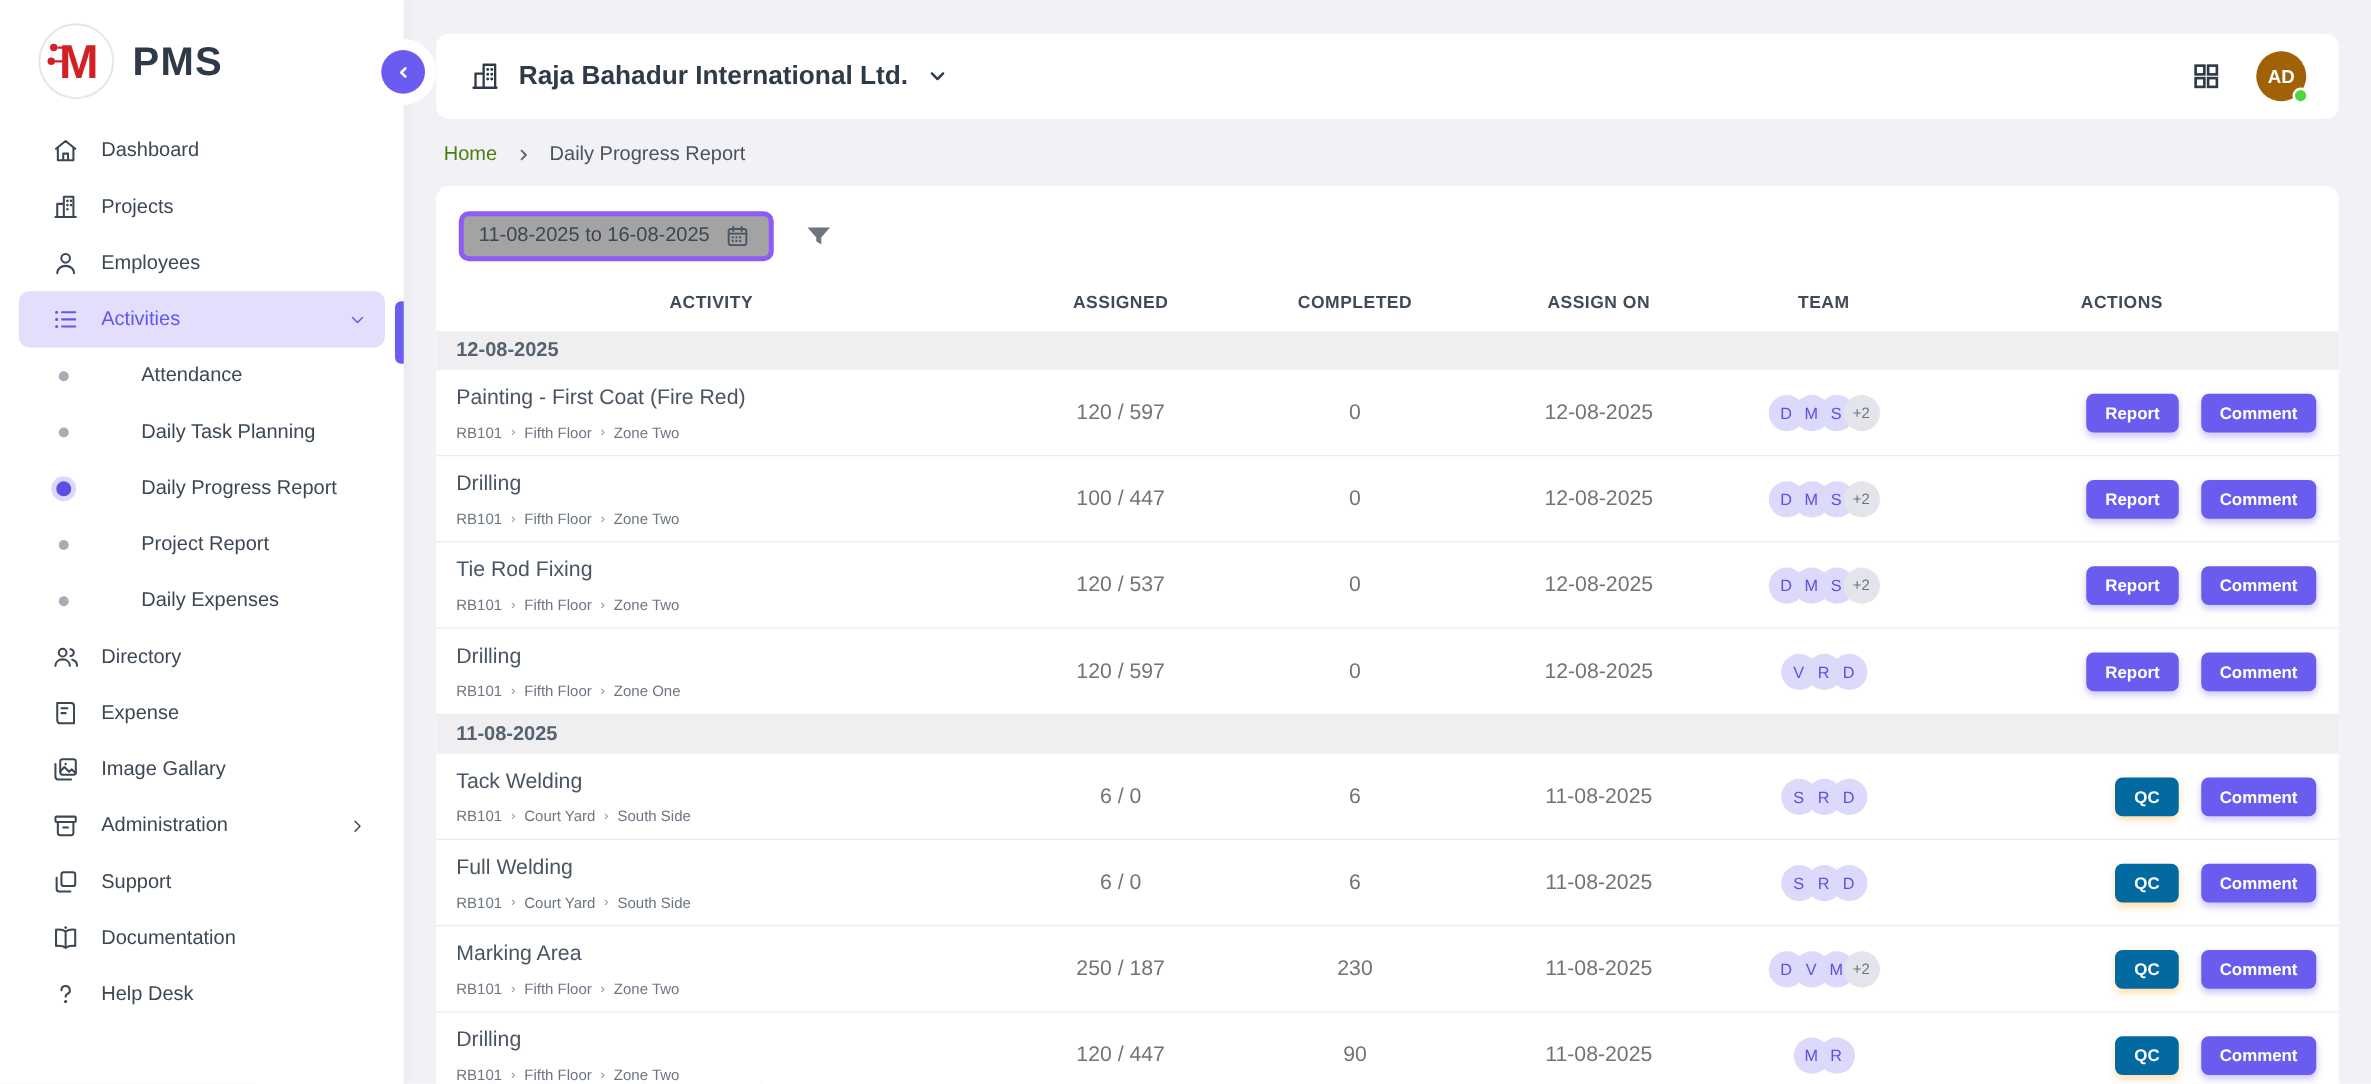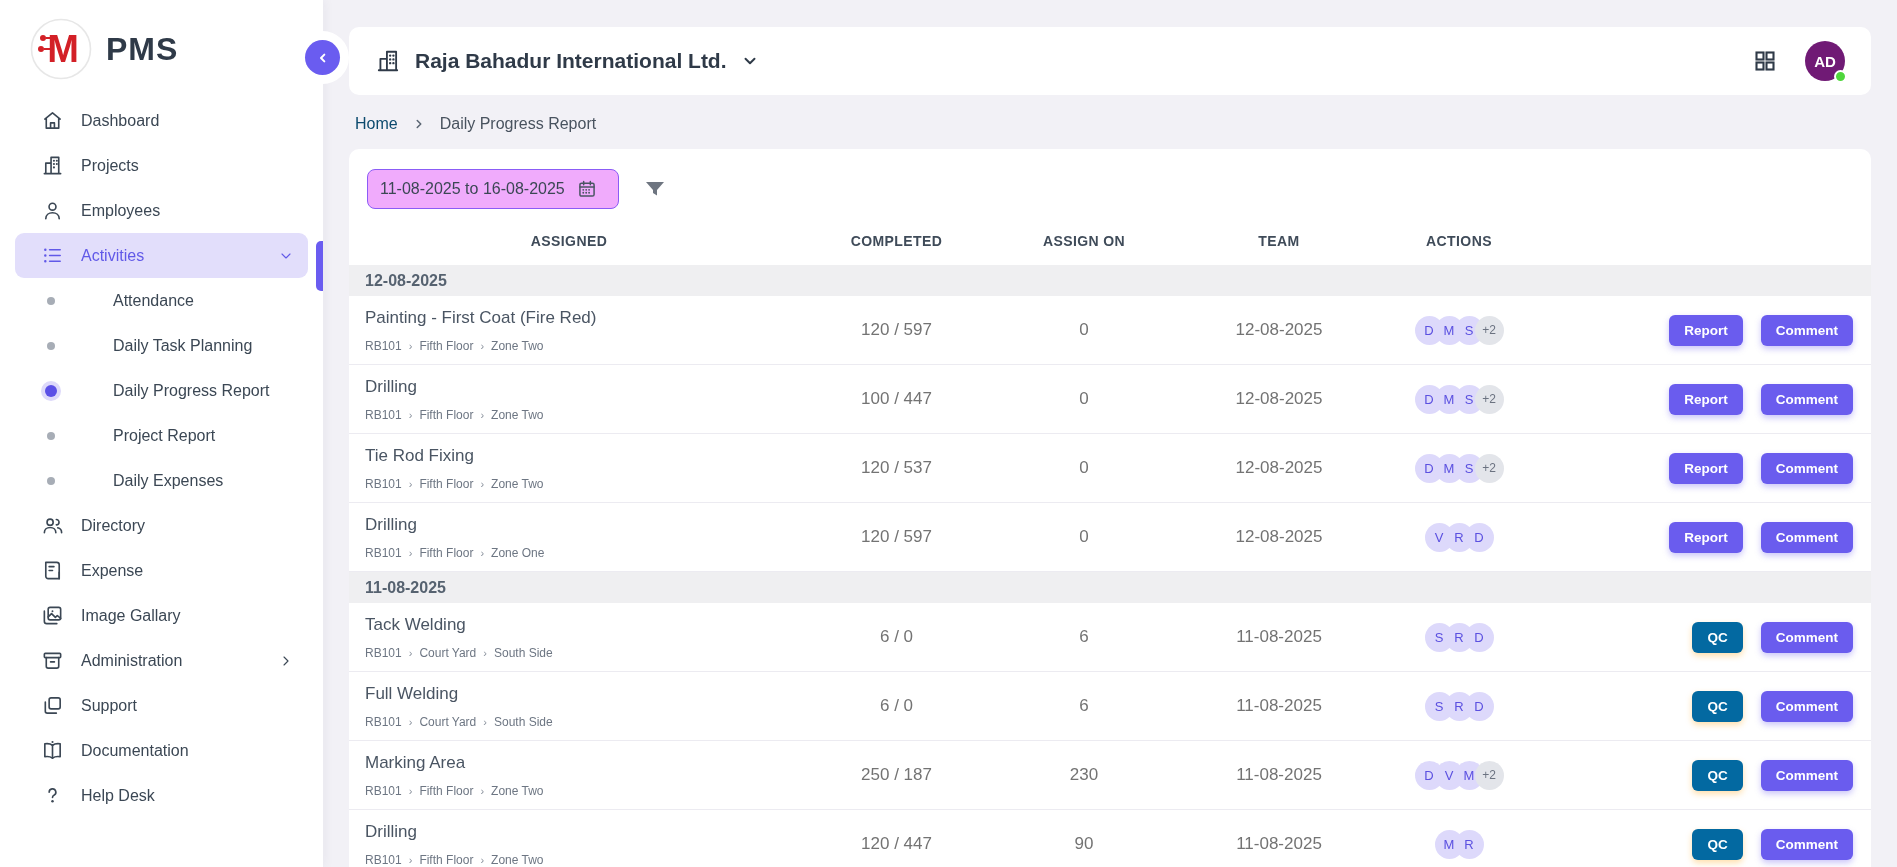--- a/index.html
+++ b/index.html
@@ -53,36 +53,36 @@
   .main { margin-left:323px; padding:0 26px; }
   .topbar {
     margin-top:27px; height:68px; background:#fff; border-radius:10px;
     display:flex; align-items:center; padding:0 26px;
   }
   .company-sel { display:flex; align-items:center; gap:14px; cursor:pointer; }
   .company-sel .c-icon { color:#2f3a48; display:flex; }
   .company-name { font-size:21px; font-weight:700; color:#2f3a48; }
   .topbar-right { margin-left:auto; display:flex; align-items:center; gap:28px; }
   .apps-btn { background:none; border:none; color:#2f3a48; display:flex; cursor:pointer; }
-  .avatar { position:relative; width:40px; height:40px; border-radius:50%; background:#701a75;
+  .avatar { position:relative; width:40px; height:40px; border-radius:50%; background:#a16207;
     color:#fff; font-weight:700; font-size:15px; display:flex; align-items:center; justify-content:center; cursor:pointer; }
   .online-dot { position:absolute; right:-2px; bottom:-2px; width:13px; height:13px;
     border-radius:50%; background:#4fd63c; border:2px solid #fff; }
   
   .breadcrumb { display:flex; align-items:center; gap:14px; padding:20px 6px 16px; font-size:16px; }
-  .crumb-home { color:#0c4a6e; cursor:pointer; }
+  .crumb-home { color:#4d7c0f; cursor:pointer; }
   .crumb-sep { color:#5b6673; display:flex; }
   .crumb-current { color:#49535f; }
   
   .card { background:#fff; border-radius:10px; padding-top:20px; min-height:720px; }
   .filter-row { display:flex; align-items:center; gap:24px; padding:0 18px 14px; }
   .date-range {
     display:flex; align-items:center; gap:12px;
-    border:1px solid #8b5cf6; border-radius:8px; height:40px; padding:0 12px;
-    font-size:16px; color:#3b4754; background:#f0abfc; cursor:pointer; min-width:252px;
+    border:4px solid #8b5cf6; border-radius:8px; height:40px; padding:0 12px;
+    font-size:16px; color:#3b4754; background:#a3a3a3; cursor:pointer; min-width:252px;
   }
   .date-range .cal { color:#4a5563; display:flex; }
   .funnel-btn { background:none; border:none; color:#6e7580; display:flex; cursor:pointer; }
   
   .tbl-header, .tbl-row { display:grid; grid-template-columns:440px 215px 160px 230px 130px 1fr; align-items:center; }
   .tbl-header { padding:10px 0 16px; }
   .th { text-align:center; font-size:14px; font-weight:700; color:#3f4b59; letter-spacing:.4px; }
   .group-bar {
     background:#efeff1; height:31px; display:flex; align-items:center;
     padding-left:16px; font-size:16px; font-weight:700; color:#566270;
@@ -319,20 +319,21 @@
         </span>
       </div>
       <button class="funnel-btn">
         <svg width="24" height="24" viewBox="0 0 24 24" fill="currentColor">
             <path d="M3 5h18l-7 8v5.5L10 16v-3L3 5z"></path>
           </svg>
       </button>
     </div>
 
     <div class="tbl-header" id="tblHeader">
+        <div class="th">ACTIVITY</div>
         <div class="th">ASSIGNED</div>
         <div class="th">COMPLETED</div>
         <div class="th">ASSIGN ON</div>
         <div class="th">TEAM</div>
         <div class="th">ACTIONS</div>
       </div>
     <div id="tblBody">
         <div class="group-bar">12-08-2025</div>
         <div class="tbl-row">
           <div class="cell-activity">

